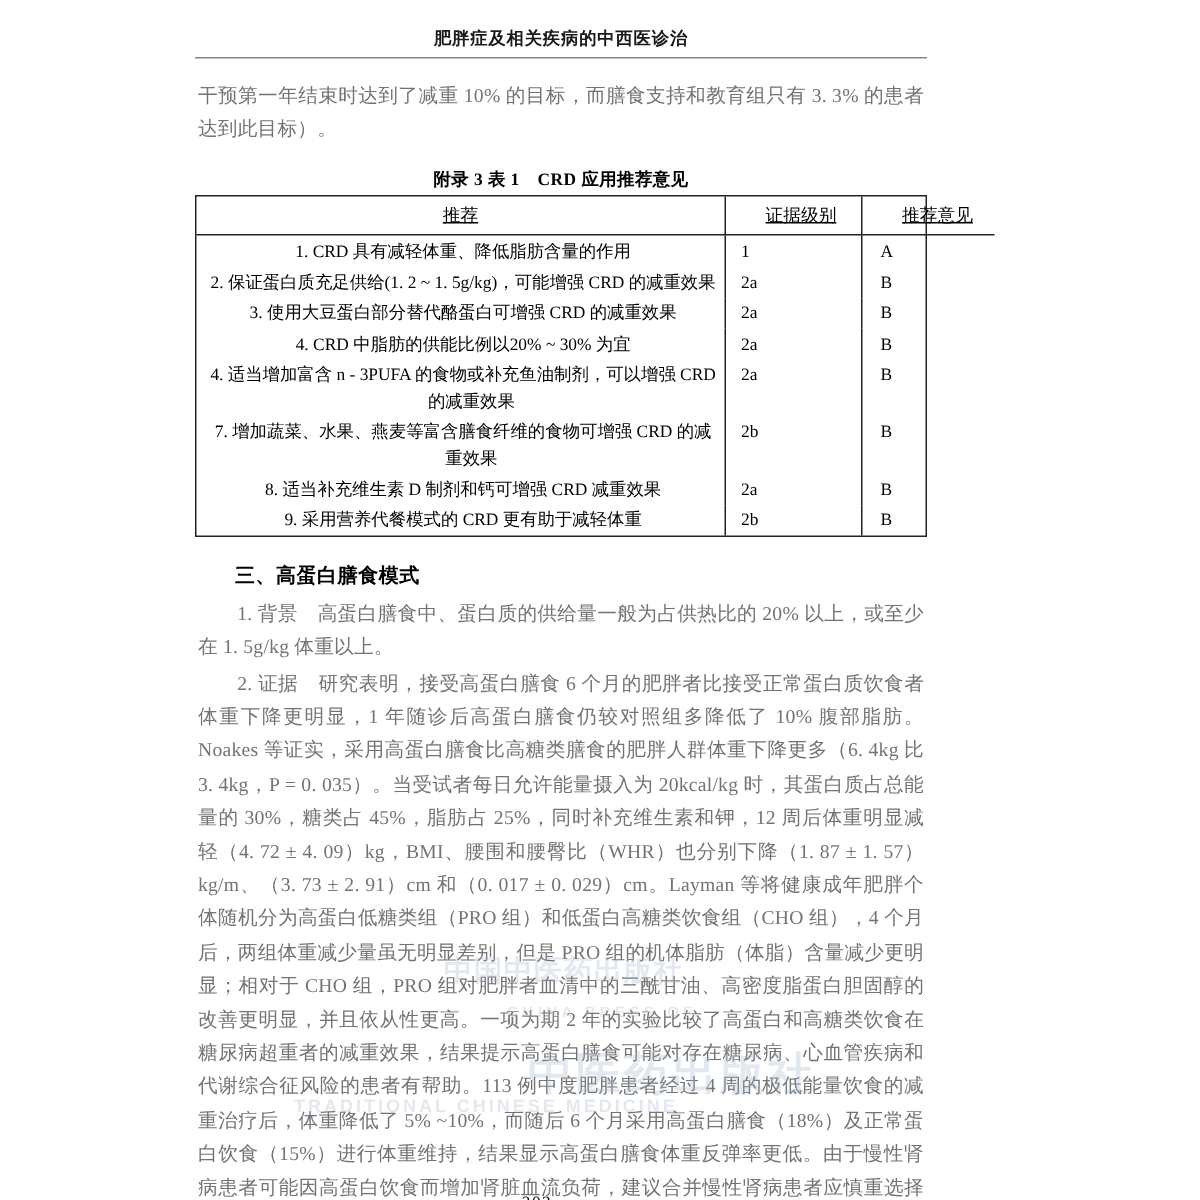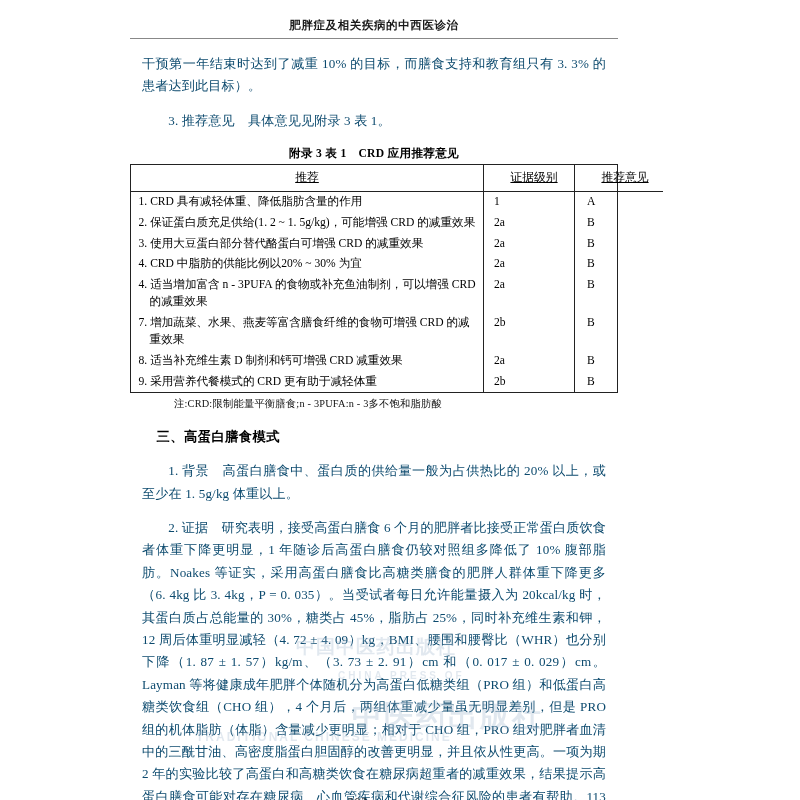--- a/index.html
+++ b/index.html
@@ -36,23 +36,23 @@
     border-bottom: 1px solid #888;
     margin: 0 0 14px 0;
   }
 
   
   .para {
     font-size: 13.1px;
     line-height: 22.4px;
     text-align: justify;
     text-justify: inter-ideograph;
-    color: #0c4a6e;
+    color: #737373;
     letter-spacing: 0.15px;
-    margin: 12px;
+    margin: 2px;
   }
   .indent2 { text-indent: 2em; }
 
   .section-head {
     font-size: 13.3px;
     font-weight: bold;
     line-height: 22.4px;
     text-indent: 2em;
     margin: 15px 0 2px 0;
     letter-spacing: 0.4px;
@@ -91,21 +91,21 @@
   table.rec td:last-child { border-right: none; }
   .rec-wrap {
     border-top: 1px solid #222;
     border-bottom: 1px solid #222;
     border-left: 1px solid #222;
     border-right: 1px solid #222;
   }
   .c-rec   { width: 352px; text-align: left; }
   .c-lvl   { width: 80px;  text-align: left; padding-left: 10px !important; }
   .c-op    { width: 76px;  text-align: left; padding-left: 12px !important; }
-  td.c-rec { text-indent: -0.95em; padding-left: 1.6em !important; }
+  td.c-rec { text-indent: -0.95em; padding-left: 1.6em !important; text-align: center; }
   .tnote {
     font-size: 10.3px;
     margin: 4px 0 0 0;
     padding-left: 44px;
     letter-spacing: 0.2px;
     color: #111;
   }
 
   
   .watermark {
@@ -146,21 +146,20 @@
 </head>
 <body>
 
 <div class="page">
 
   <div class="runhead">肥胖症及相关疾病的中西医诊治</div>
   <div class="runhead-rule"></div>
 
   <p class="para">干预第一年结束时达到了减重 10% 的目标，而膳食支持和教育组只有 3. 3% 的患者达到此目标）。</p>
 
-  <p class="para indent2">3. 推荐意见　具体意见见附录 3 表 1。</p>
 
   <div class="table-caption">附录 3 表 1　CRD 应用推荐意见</div>
 
   <div class="rec-wrap">
     <table class="rec">
       <tbody>
         <tr class="hdr">
           <th class="c-rec">推荐</th>
           <th class="c-lvl">证据级别</th>
           <th class="c-op">推荐意见</th>
@@ -203,21 +202,20 @@
         </tr>
         <tr>
           <td class="c-rec">9. 采用营养代餐模式的 CRD 更有助于减轻体重</td>
           <td class="c-lvl">2b</td>
           <td class="c-op">B</td>
         </tr>
       </tbody>
     </table>
   </div>
 
-  <div class="tnote">注:CRD:限制能量平衡膳食;n - 3PUFA:n - 3多不饱和脂肪酸</div>
 
   <div class="section-head">三、高蛋白膳食模式</div>
 
   <p class="para indent2">1. 背景　高蛋白膳食中、蛋白质的供给量一般为占供热比的 20% 以上，或至少在 1. 5g/kg 体重以上。</p>
 
   <p class="para indent2">2. 证据　研究表明，接受高蛋白膳食 6 个月的肥胖者比接受正常蛋白质饮食者体重下降更明显，1 年随诊后高蛋白膳食仍较对照组多降低了 10% 腹部脂肪。Noakes 等证实，采用高蛋白膳食比高糖类膳食的肥胖人群体重下降更多（6. 4kg 比 3. 4kg，P = 0. 035）。当受试者每日允许能量摄入为 20kcal/kg 时，其蛋白质占总能量的 30%，糖类占 45%，脂肪占 25%，同时补充维生素和钾，12 周后体重明显减轻（4. 72 ± 4. 09）kg，BMI、腰围和腰臀比（WHR）也分别下降（1. 87 ± 1. 57）kg/m、（3. 73 ± 2. 91）cm 和（0. 017 ± 0. 029）cm。Layman 等将健康成年肥胖个体随机分为高蛋白低糖类组（PRO 组）和低蛋白高糖类饮食组（CHO 组），4 个月后，两组体重减少量虽无明显差别，但是 PRO 组的机体脂肪（体脂）含量减少更明显；相对于 CHO 组，PRO 组对肥胖者血清中的三酰甘油、高密度脂蛋白胆固醇的改善更明显，并且依从性更高。一项为期 2 年的实验比较了高蛋白和高糖类饮食在糖尿病超重者的减重效果，结果提示高蛋白膳食可能对存在糖尿病、心血管疾病和代谢综合征风险的患者有帮助。113 例中度肥胖患者经过 4 周的极低能量饮食的减重治疗后，体重降低了 5% ~10%，而随后 6 个月采用高蛋白膳食（18%）及正常蛋白饮食（15%）进行体重维持，结果显示高蛋白膳食体重反弹率更低。由于慢性肾病患者可能因高蛋白饮食而增加肾脏血流负荷，建议合并慢性肾病患者应慎重选择高蛋白饮食。</p>
 
 </div>
 
 <div class="watermark">

